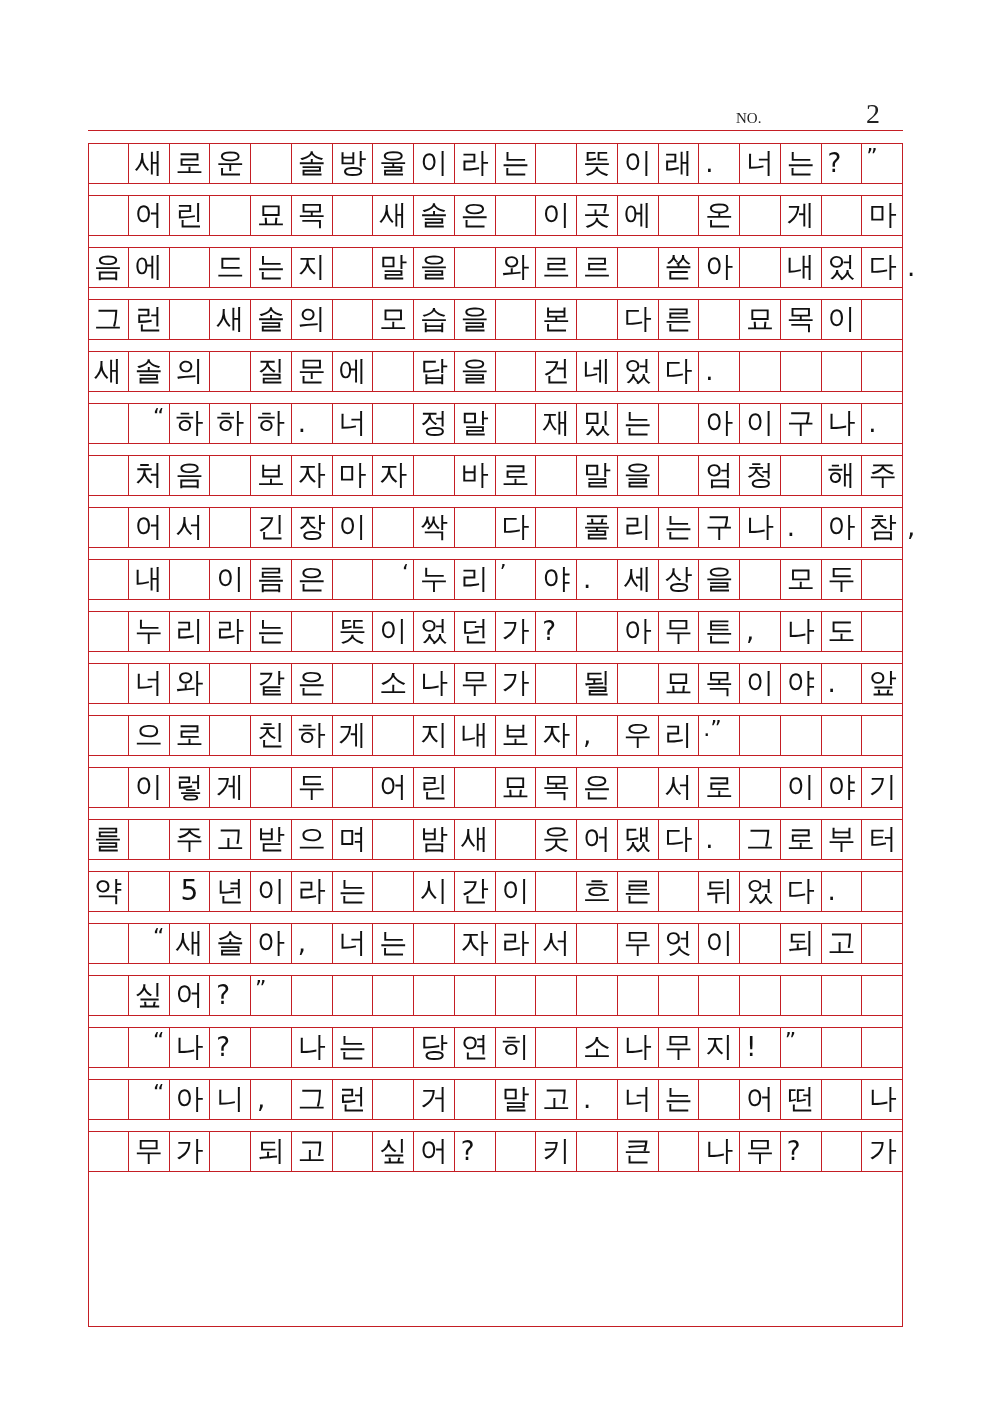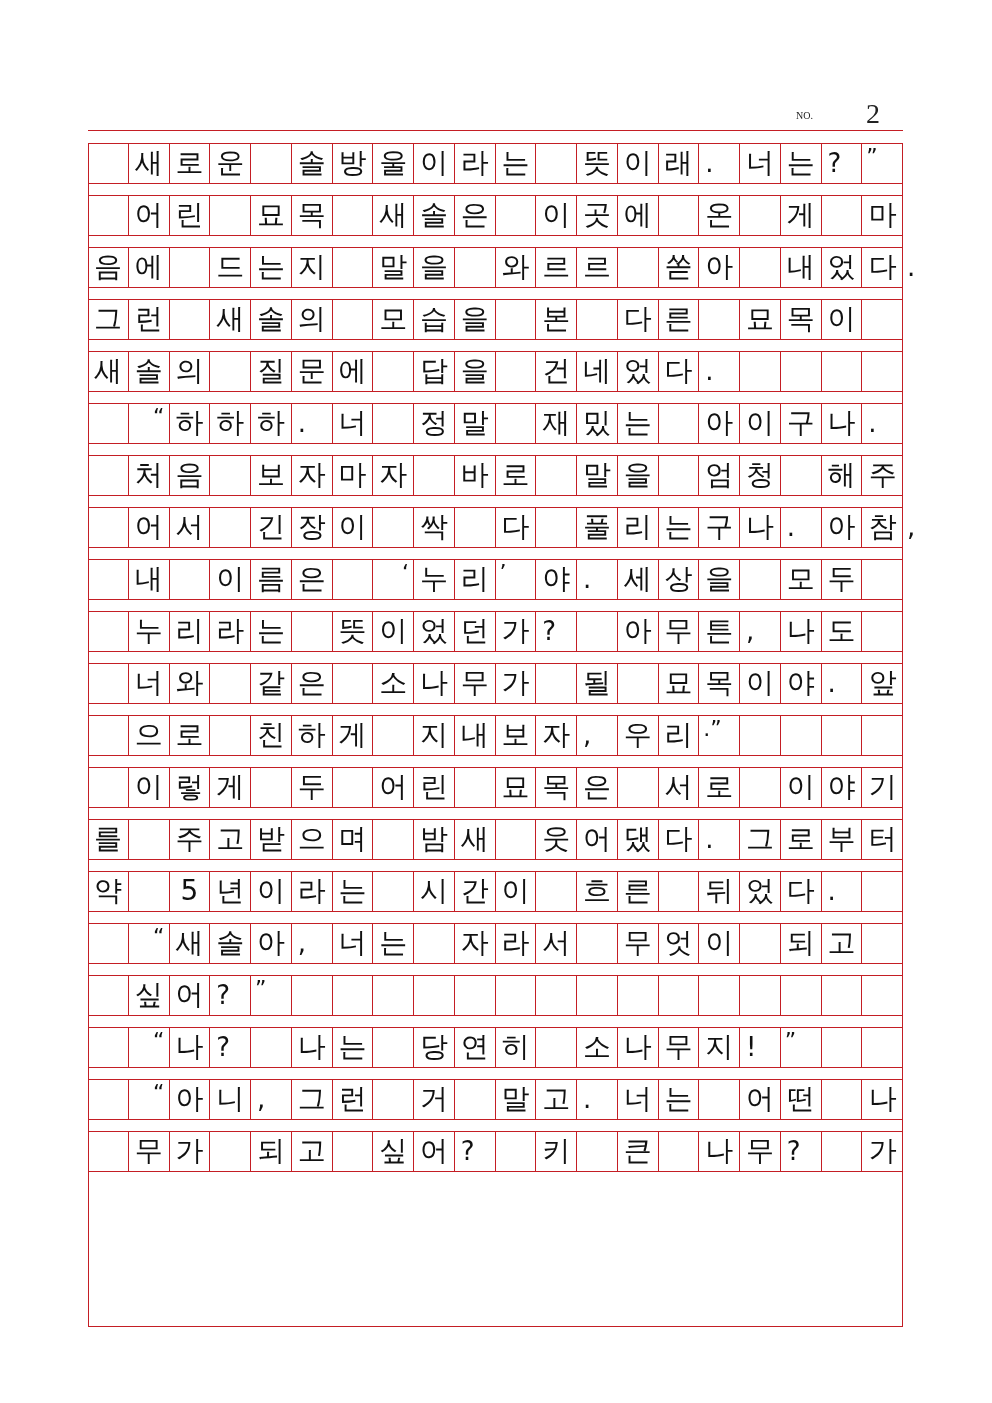--- a/index.html
+++ b/index.html
@@ -1,19 +1,19 @@
 <!DOCTYPE html>
 <html><head>
 <meta charset="utf-8">
 <style>
   html, body { margin: 0; padding: 0; background: #ffffff; }
   body { width: 992px; height: 1403px; position: relative; overflow: hidden;
          font-family: "DejaVu Sans", sans-serif; color: #111; }
   .header-rule { position: absolute; left: 88px; top: 130px; width: 815px; height: 0; border-top: 1.5px solid #c41e24; }
-  .no-label { position: absolute; left: 796px; top: 110px; font-family: "Liberation Serif", serif; font-size: 10px; color: #222; }
+  .no-label { position: absolute; left: 736px; top: 110px; font-family: "Liberation Serif", serif; font-size: 15px; color: #222; }
   .page-number { position: absolute; left: 866px; top: 98px; font-family: "Liberation Serif", serif; font-size: 28px; color: #222; }
   .sheet { position: absolute; left: 88px; top: 143px; width: 815px; height: 1184px;
            border: 1.3px solid #c41e24; box-sizing: border-box; }
   .row { position: absolute; left: -1px; width: 815px; height: 41px; display: flex;
          border-top: 1.3px solid #c41e24; border-bottom: 1.3px solid #c41e24; box-sizing: border-box; }
   .cell { position: relative; width: 40.75px; height: 100%; box-sizing: border-box;
           border-right: 1.3px solid #c41e24; font-size: 28px; line-height: 38px; text-align: center; }
   .cell:last-child { border-right: none; }
   .cell.punct { font-size: 26px; text-align: left; padding-left: 6px; }
   .cell.open-quote { text-align: right; padding-right: 4px; font-size: 22px; line-height: 26px; }

